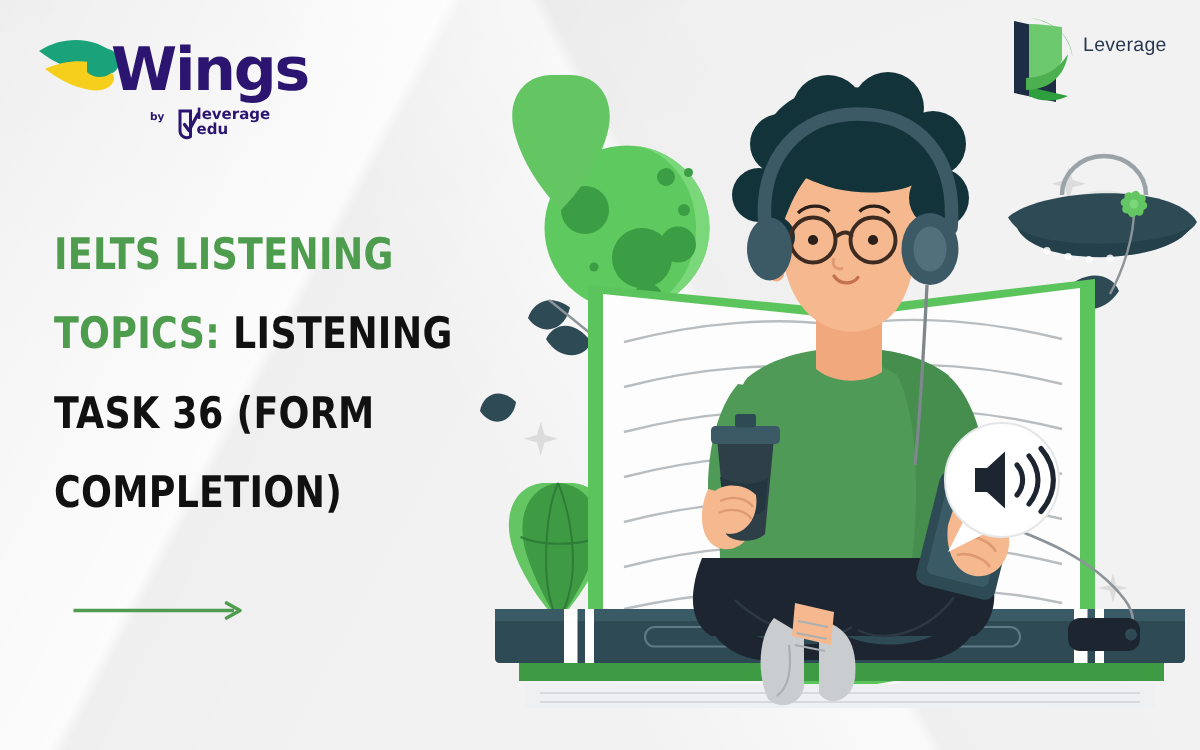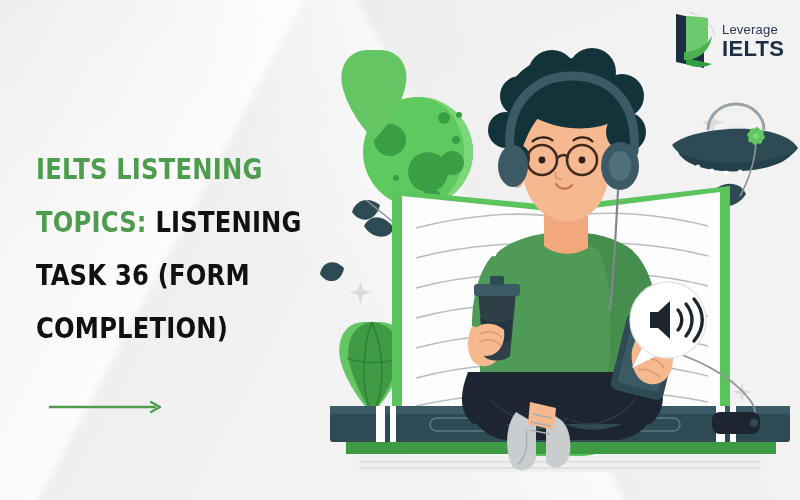--- a/index.html
+++ b/index.html
@@ -77,31 +77,47 @@
 
   
   .illus { position:absolute; left:320px; top:0; width:480px; height:500px; }
 </style>
 </head>
 <body>
 
 <div class="canvas">
   <div class="texture"></div>
 
+  <div class="wings-logo">
+    <svg width="175" height="88" viewBox="0 0 175 88">
+      <path d="M12 22 C30 10, 52 14, 62 24 C70 32, 62 40, 50 38 C36 36, 22 30, 12 22 Z" fill="#1aa37a"></path>
+      <path d="M16 34 C34 26, 52 28, 60 36 C66 42, 58 50, 46 48 C34 46, 24 40, 16 34 Z" fill="#f6cf1c"></path>
+      <path d="M44 22 C54 18, 66 20, 64 30 C62 40, 50 42, 44 36 Z" fill="#1aa37a"></path>
+    </svg>
+    <div class="wings-word">Wings</div>
+    <div class="wings-by">by</div>
+    <svg style="position:absolute;left:104px;top:60px;" width="16" height="22" viewBox="0 0 16 22">
+      <path d="M2 2 L2 15 C2 19, 6 21, 9 19 L9 2 Z" fill="none" stroke="#2b1570" stroke-width="2"></path>
+      <path d="M5 11 L8 15 L14 4" fill="none" stroke="#2b1570" stroke-width="2.2" stroke-linecap="round" stroke-linejoin="round"></path>
+    </svg>
+    <div class="lev-edu-text">
+      <span>leverage</span>
+      <span>edu</span>
+    </div>
+  </div>
 
   <div class="ielts-logo">
     <svg width="50" height="64" viewBox="0 0 50 64">
       <path d="M6 6 L6 54 L34 60 L34 12 Z" fill="#1d2d44"></path>
       <path d="M17 4 C33 6, 43 16, 45 30 C44 16, 33 7, 17 4 Z" fill="#4caf50"></path>
       <path d="M16 8 L16 50 C26 48, 34 42, 38 32 L38 10 C31 9, 23 8, 16 8 Z" fill="#6dc96d"></path>
       <path d="M16 50 L42 56 C34 60, 24 60, 16 56 Z" fill="#2f9e3f"></path>
       <path d="M14 44 C26 44, 36 38, 42 28 C40 42, 30 52, 14 52 Z" fill="#4caf50"></path>
     </svg>
     <div class="ielts-lev">Leverage</div>
-    <div class="ielts-main">IELTS</div>
   </div>
 
   <div class="headline">
     <span class="hl-green">IELTS LISTENING TOPICS:</span>
     <span>LISTENING TASK 36 (FORM COMPLETION)</span>
   </div>
 
   <svg class="arrow" viewBox="0 0 120 14">
     <line x1="1" y1="7" x2="108" y2="7" stroke="#4e9c4e" stroke-width="2.4"></line>
     <path d="M103 2 L112 7 L103 12" fill="none" stroke="#4e9c4e" stroke-width="2.4" stroke-linecap="round" stroke-linejoin="round"></path>

